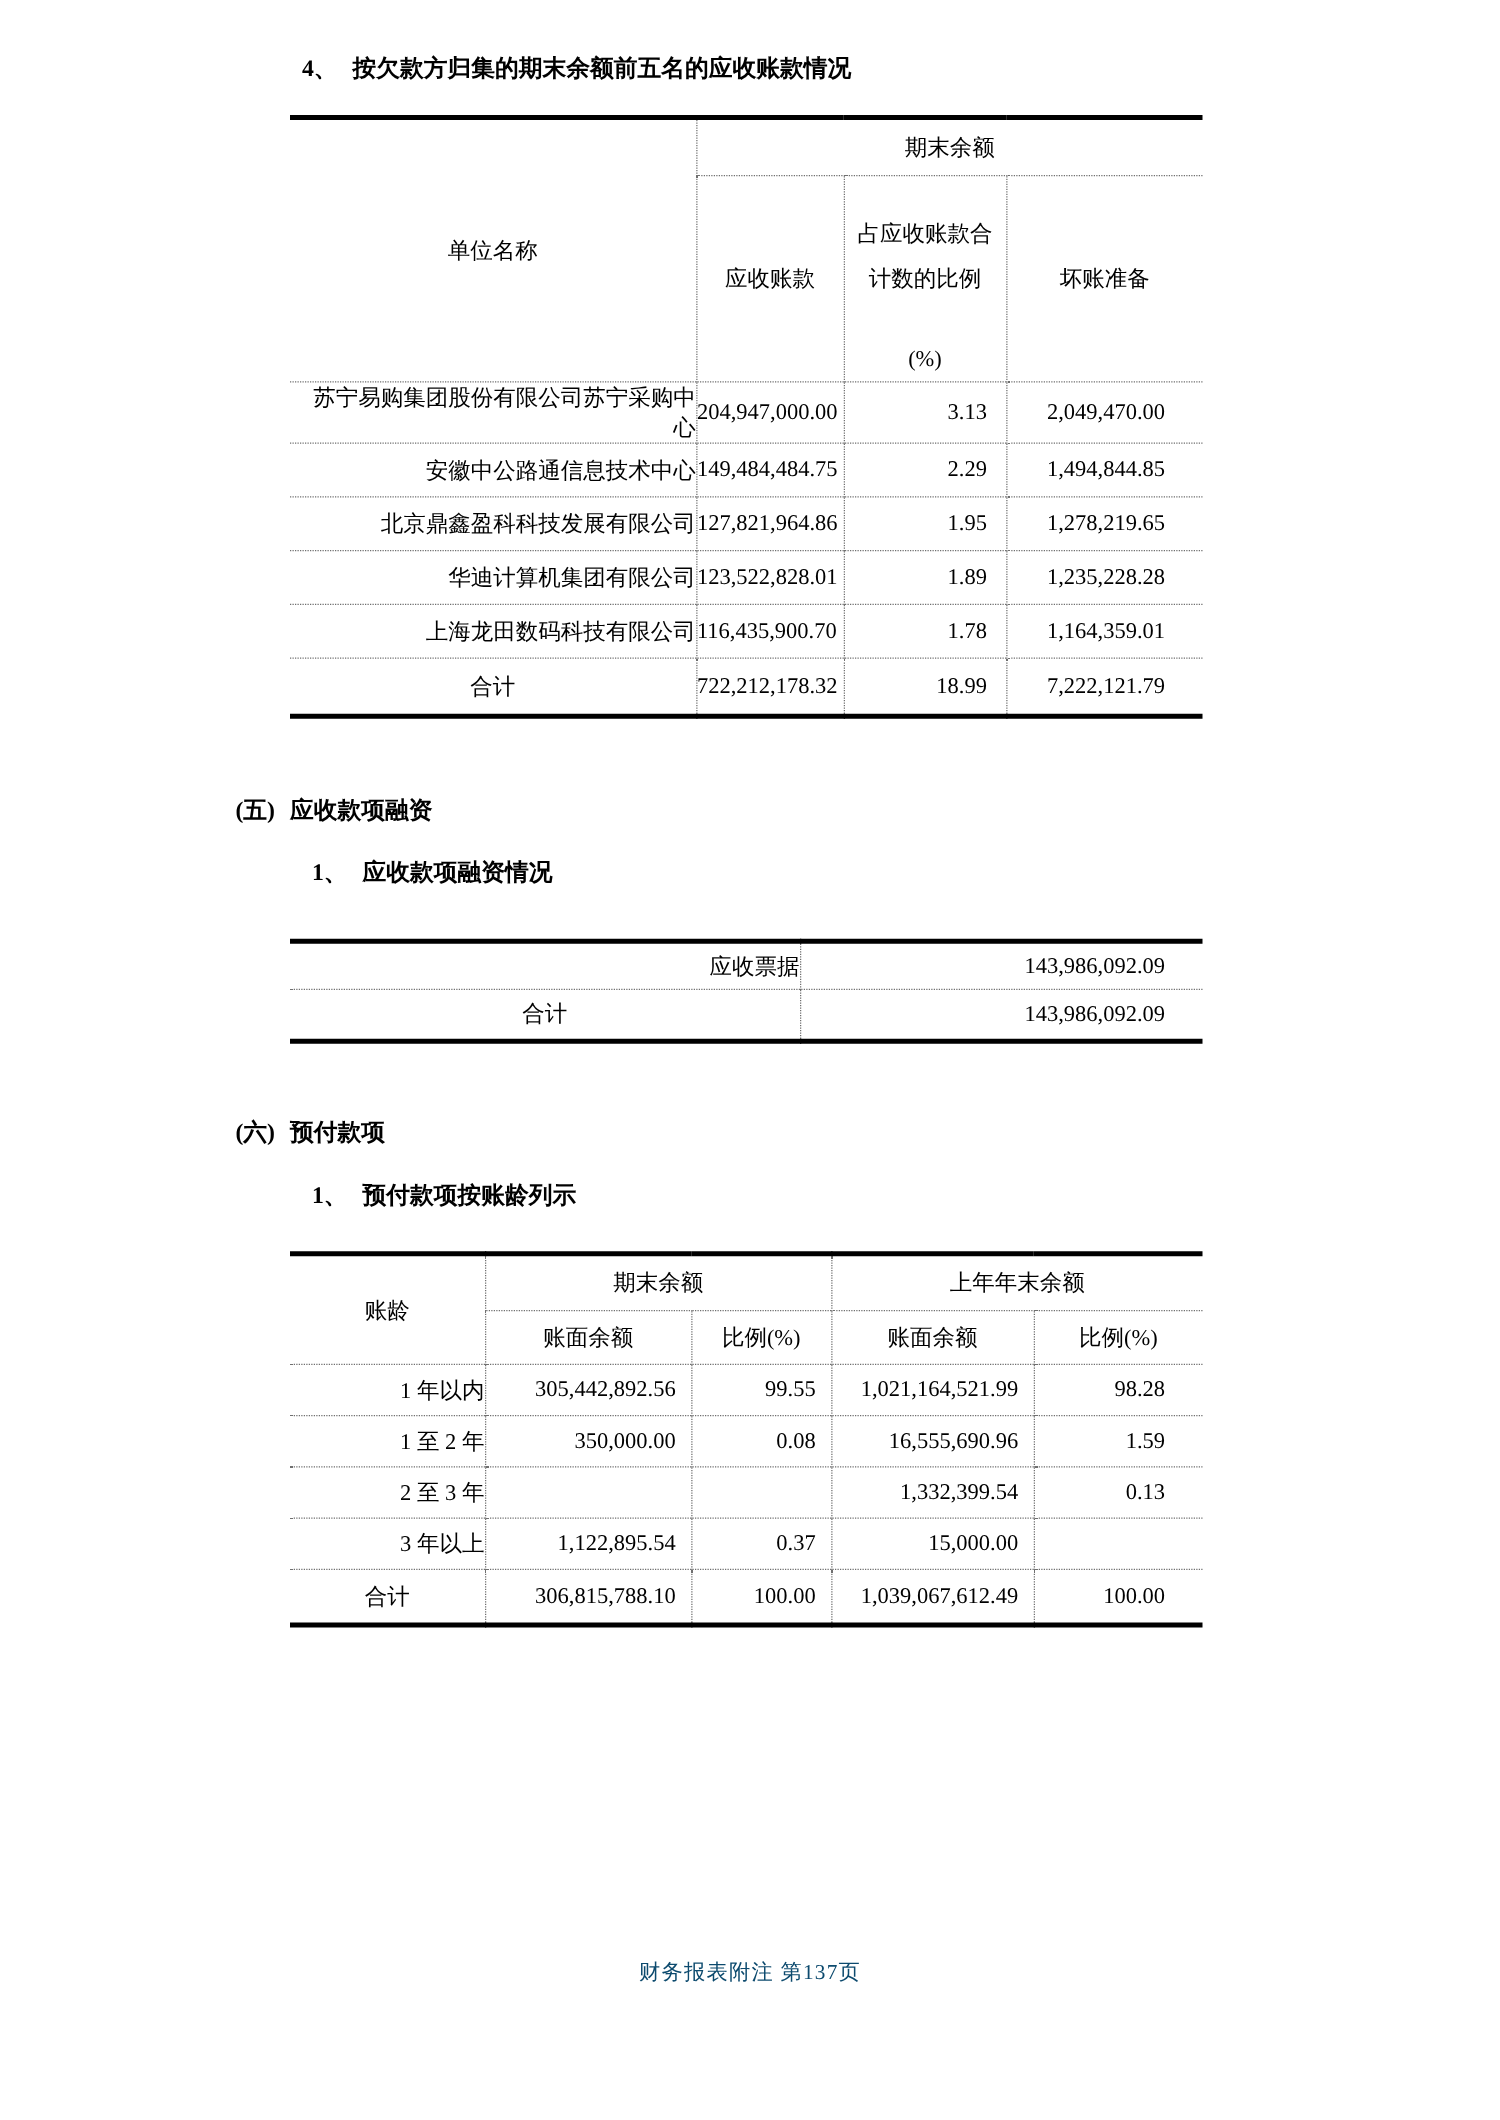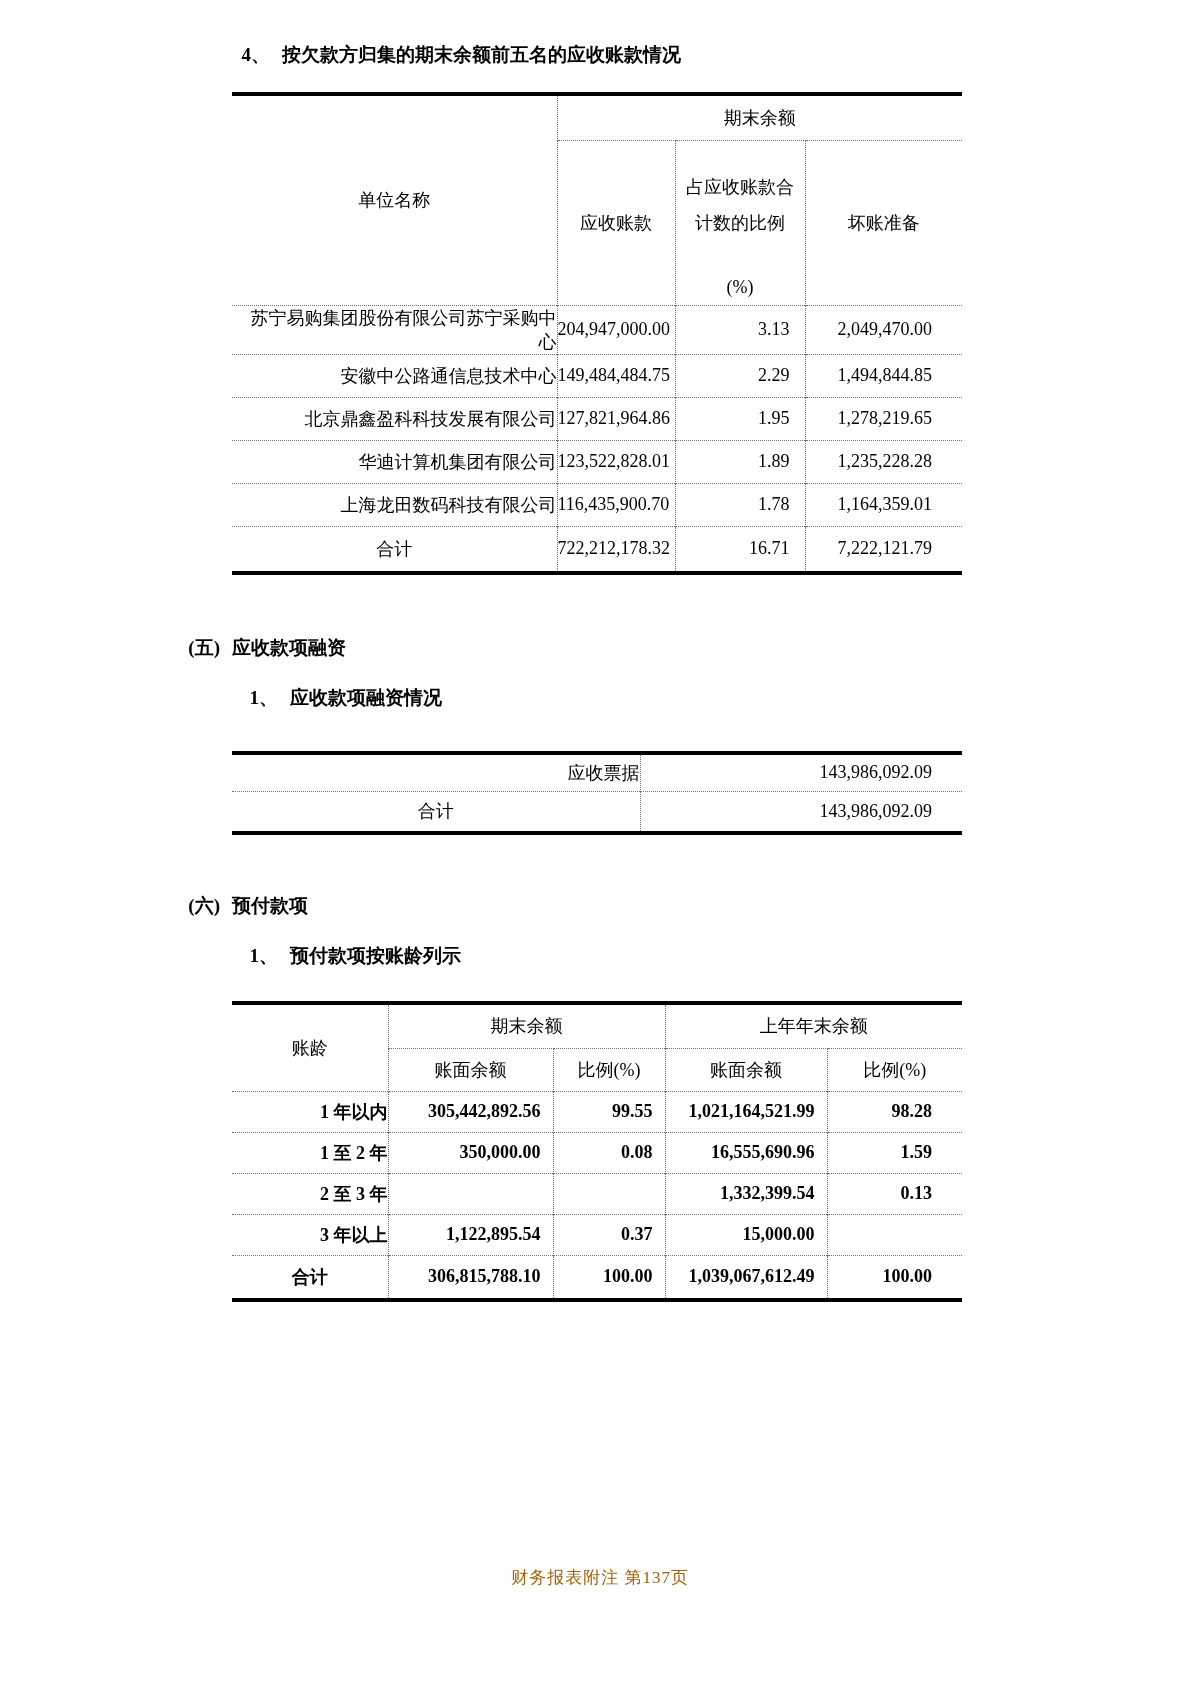--- a/index.html
+++ b/index.html
@@ -76,31 +76,31 @@
 
   
   .t3 .grow td { height:45px; }
   .t3 .srow td { height:43px; }
   .t3 .drow td { height:41px; }
   .t3 .trow td { height:45px; }
   .t3 .grow td + td { border-left:1px dotted #6f6f6f; }
   .t3 .h-aging { border-right:1px dotted #6f6f6f; }
   .t3 .srow td { border-top:1px dotted #6f6f6f; }
   .t3 .srow td + td { border-left:1px dotted #6f6f6f; }
-  .t3 .drow td, .t3 .trow td { border-top:1px dotted #6f6f6f;font-weight:bold; }
+  .t3 .drow td, .t3 .trow td { border-top:1px dotted #6f6f6f; }
   .t3 .drow td + td, .t3 .trow td + td { border-left:1px dotted #6f6f6f; }
 
   
   .footer {
     position:absolute;
     top:1566px; left:0;
     width:100%;
     text-align:center;
     font-size:17px;
-    color:#a16207;
+    color:#0c4a6e;
     letter-spacing:1px;
   }
 </style>
 </head>
 <body>
 
 <div class="page">
 
 
   <div class="heading h4">
@@ -154,21 +154,21 @@
       </tr>
       <tr class="drow">
         <td class="name">上海龙田数码科技有限公司</td>
         <td class="num">116,435,900.70</td>
         <td class="num mid">1.78</td>
         <td class="num last">1,164,359.01</td>
       </tr>
       <tr class="trow">
         <td class="total-label">合计</td>
         <td class="num">722,212,178.32</td>
-        <td class="num mid">16.71</td>
+        <td class="num mid">18.99</td>
         <td class="num last">7,222,121.79</td>
       </tr>
     </tbody>
   </table>
 
   <div class="heading sec sec5">
     <span class="num">(五)</span>
     <span>应收款项融资</span>
   </div>
   <div class="heading sub">

